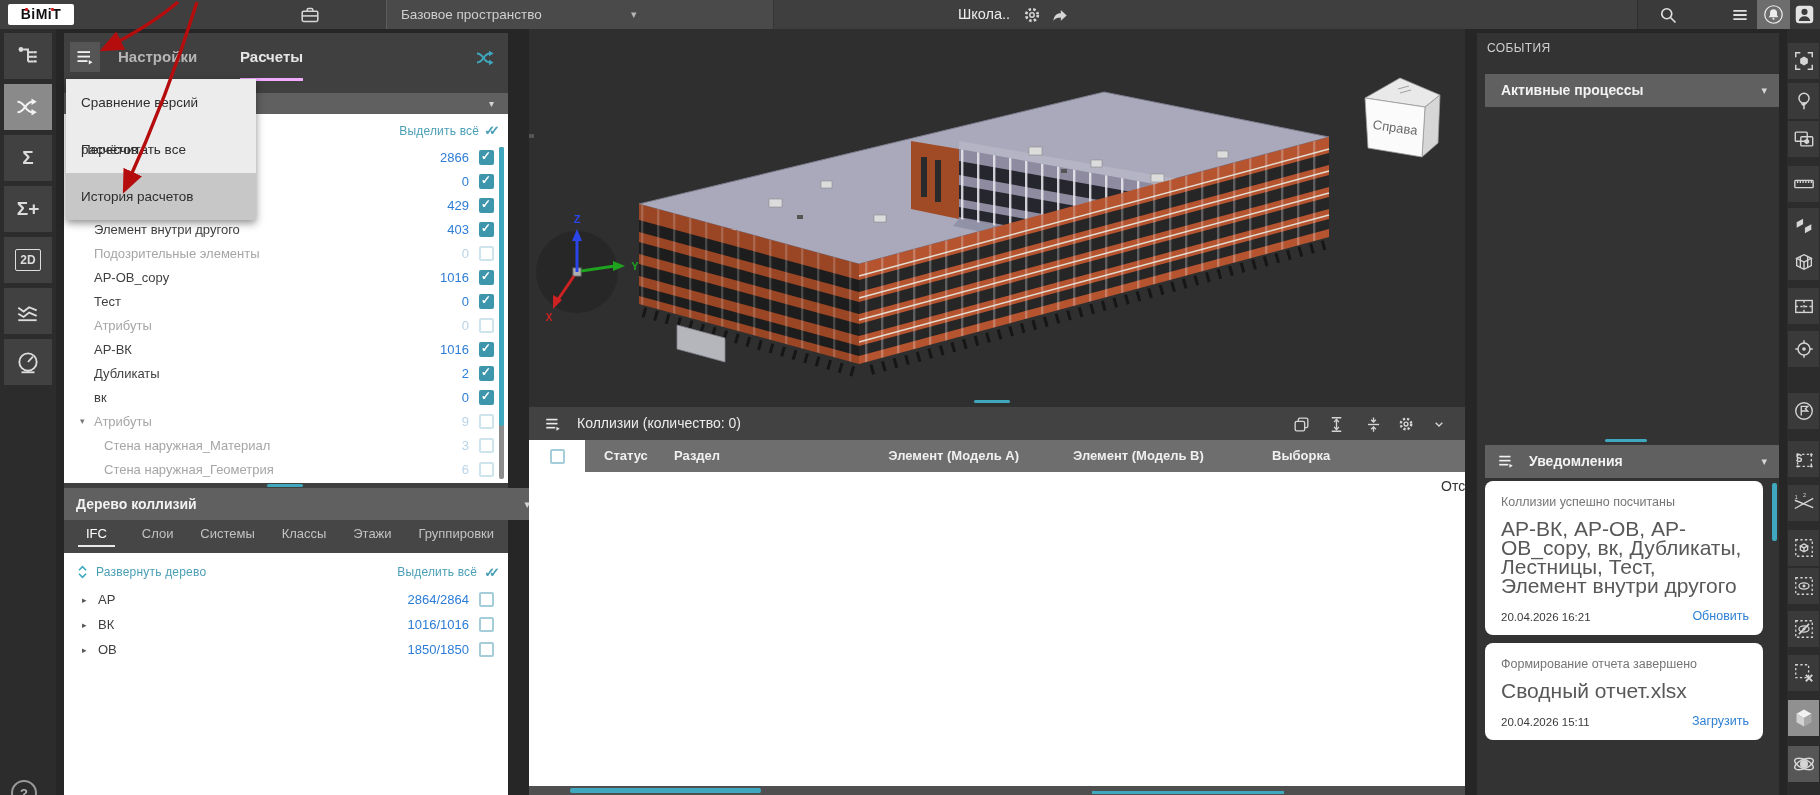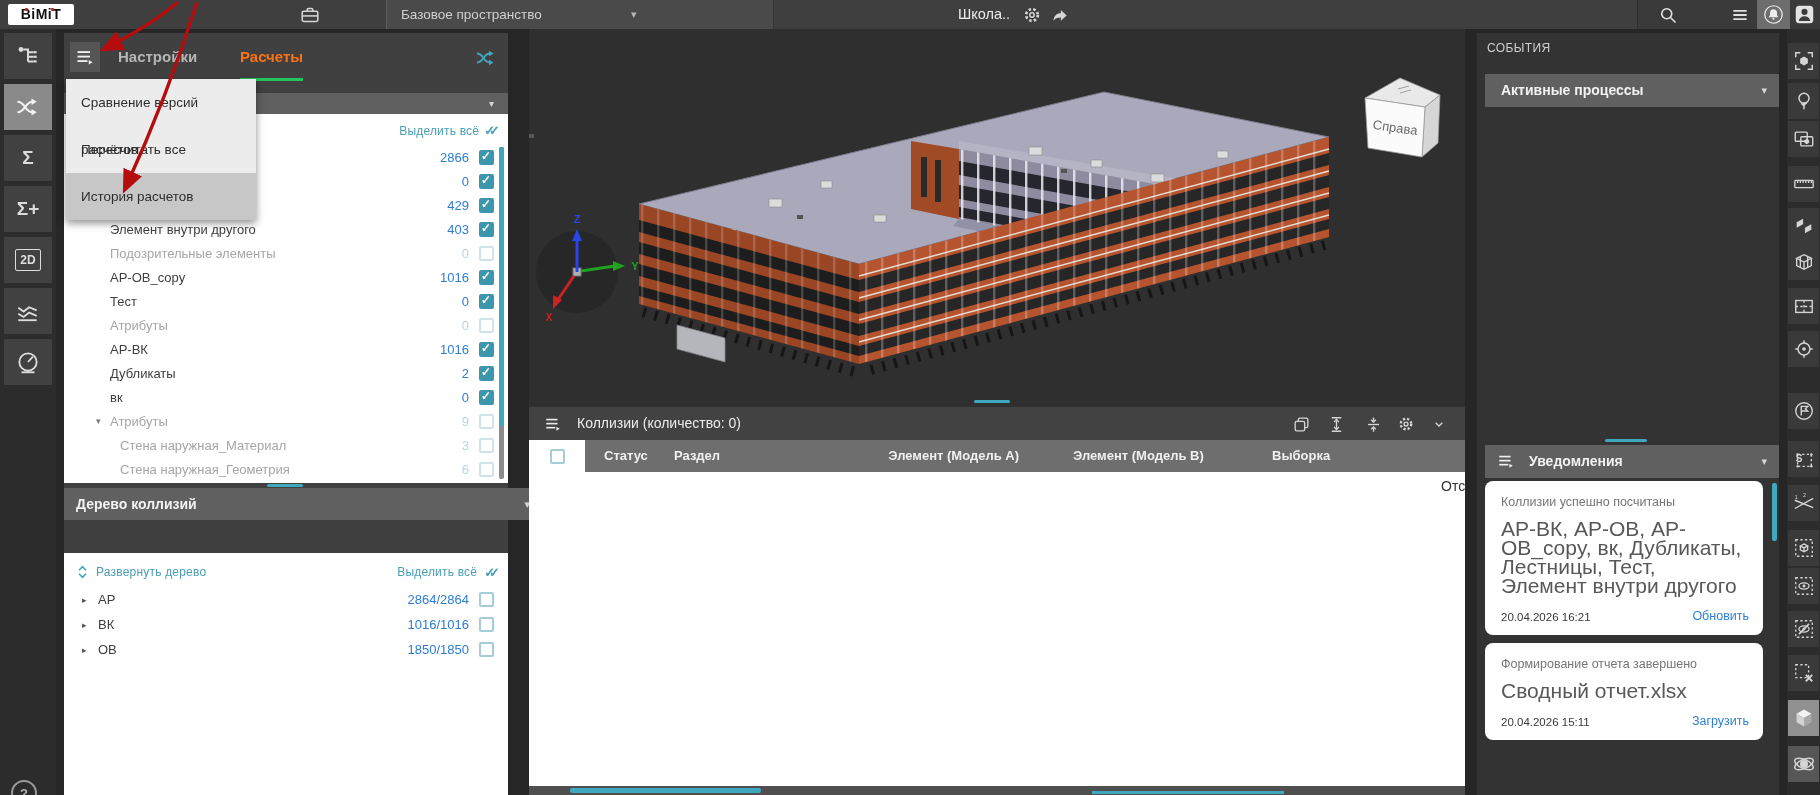--- a/index.html
+++ b/index.html
@@ -30,30 +30,30 @@
   .lcell.active{background:#8a8a8a;}
   .glyph{font-size:19px;font-weight:bold;color:#dcdcdc;}
   .help-circle{position:absolute;left:11px;top:751px;width:22px;height:22px;border:2px solid #9a9a9a;
                border-radius:50%;color:#b5b5b5;font-size:13px;font-weight:bold;display:flex;align-items:center;justify-content:center;}
 
   
   .left-panel{position:absolute;left:64px;top:33px;width:444px;height:762px;background:#404040;}
   .lp-menu-btn{position:absolute;left:6px;top:9px;width:30px;height:30px;background:#555;display:flex;
                align-items:center;justify-content:center;}
   .lp-tab{position:absolute;top:0;height:48px;line-height:48px;font-size:15px;font-weight:bold;color:#b5b5b5;}
-  .lp-tab.active{color:#f97316;border-bottom:3px solid #22c55e;box-sizing:border-box;}
+  .lp-tab.active{color:#e5e5e5;border-bottom:3px solid #f0abfc;box-sizing:border-box;}
   .lp-shuffle{position:absolute;right:10px;top:13px;}
   .section-bar{position:absolute;left:0;top:60px;width:444px;height:21px;background:#606060;}
   .section-bar .chev{position:absolute;right:14px;top:0;line-height:21px;font-size:10px;color:#d5d5d5;}
   .lp-white{position:absolute;left:0;top:81px;width:444px;height:369px;background:#fff;overflow:hidden;}
   .select-all{position:absolute;top:9px;right:8px;display:flex;align-items:center;gap:5px;}
   .teal-link{color:#4a9fb5;font-size:12px;letter-spacing:.2px;cursor:pointer;}
   .dcheck{color:#4a9fb5;font-size:13px;font-weight:bold;letter-spacing:-6px;padding-right:6px;}
   .checks-list{position:absolute;left:0;top:31px;right:0;}
-  .check-row{height:24px;display:flex;align-items:center;padding:0 14px 0 32px;}
+  .check-row{height:24px;display:flex;align-items:center;padding:0 14px 0 16px;}
   .exp{width:14px;font-size:9px;color:#777;}
   .check-label{font-size:13px;color:#3f3f3f;}
   .check-label[data-muted="true"]{color:#a6a6a6;}
   .check-label[data-indent="true"]{margin-left:10px;}
   .check-count{margin-left:auto;font-size:13px;color:#2c7cd6;padding-right:10px;}
   .check-count[data-muted="true"]{color:#b9d4e8;}
   .cb{width:15px;height:15px;border-radius:2px;box-sizing:border-box;position:relative;flex:0 0 15px;}
   .cb[data-checked="true"]{background:#3e96ad;}
   .cb[data-checked="true"]::after{content:"✓";position:absolute;left:2px;top:-1px;color:#fff;font-size:12px;font-weight:bold;}
   .cb[data-checked="false"]{background:#fff;border:2px solid #a5cdd9;}
@@ -378,20 +378,34 @@
           </div>
         </div>
       <div class="lp-scroll-track"></div>
       <div class="lp-scroll-thumb"></div>
     </div>
 
     <div class="tree-header">
       <span class="t">Дерево коллизий</span>
       <span class="chev">▾</span>
     </div>
+    <div class="tree-tabs">
+
+        <span class="tree-tab" data-active="true">IFC</span>
+
+        <span class="tree-tab">Слои</span>
+
+        <span class="tree-tab">Системы</span>
+
+        <span class="tree-tab">Классы</span>
+
+        <span class="tree-tab">Этажи</span>
+
+        <span class="tree-tab">Группировки</span>
+      </div>
     <div class="tree-white">
       <div class="tree-toolbar">
         <svg width="13" height="16" viewBox="0 0 14 18" fill="none" stroke="#3fa8bf" stroke-width="1.8">
           <path d="M3 7 L7 3 L11 7"></path>
             <path d="M3 11 L7 15 L11 11"></path>
         </svg>
         <span class="teal-link">Развернуть дерево</span>
         <span class="spacer"></span>
         <span class="teal-link">Выделить всё</span>
         <span class="dcheck">✓✓</span>

